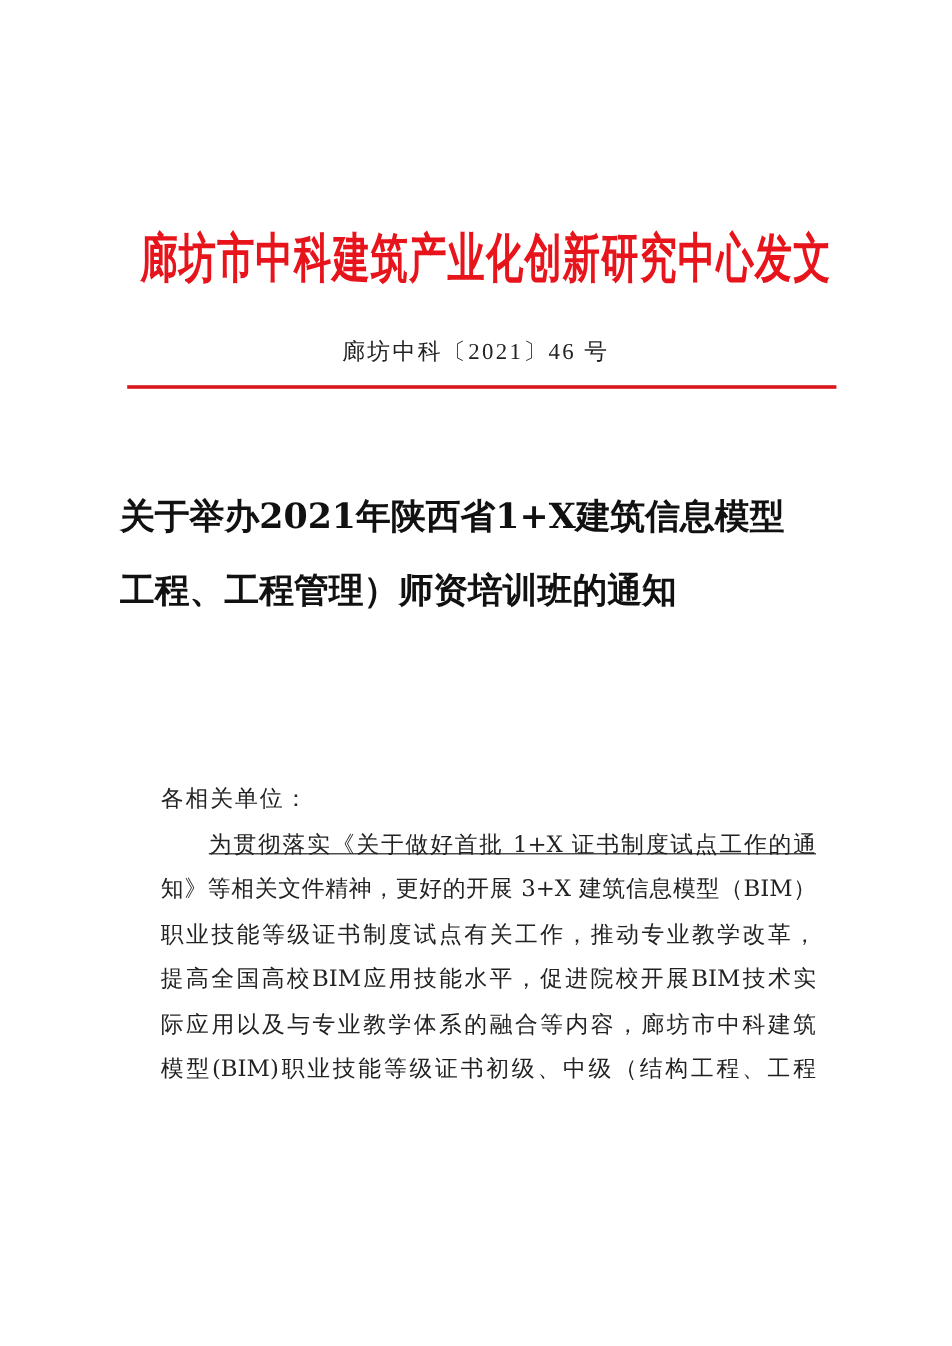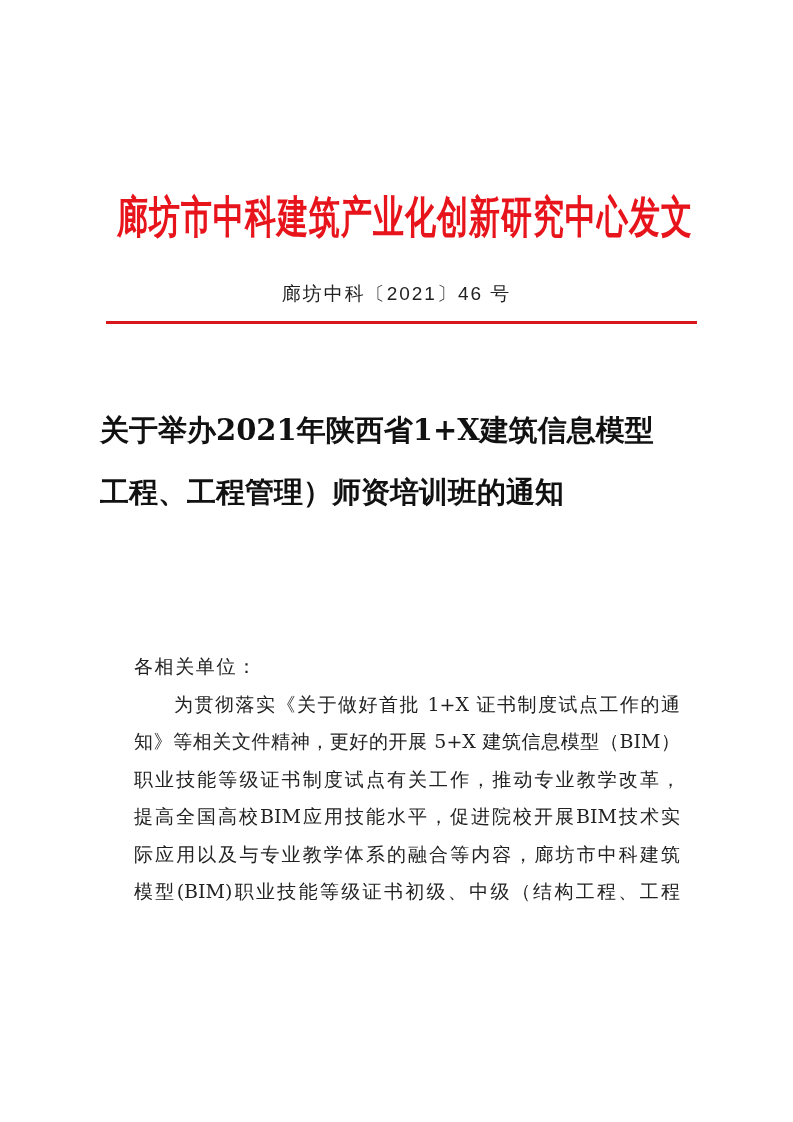--- a/index.html
+++ b/index.html
@@ -38,21 +38,21 @@
       color: #e8141c;
       transform: scaleY(1.42);
       transform-origin: center center;
     }
     .doc-number {
       position: absolute;
       left: 0;
       top: 280px;
       width: 793px;
       text-align: center;
-      font-family: Liberation Sans, sans-serif;
+      font-family: Liberation Serif, serif;
       font-size: 19px;
       line-height: 28px;
       letter-spacing: 2px;
       color: #222222;
     }
     .red-rule {
       position: absolute;
       left: 106px;
       top: 321px;
       width: 591px;
@@ -93,20 +93,21 @@
       height: 37.5px;
       letter-spacing: 1.6px;
     }
     .body-line.justify {
       text-align: justify;
       text-align-last: justify;
       letter-spacing: 0;
     }
     .indent {
       padding-left: 40px;
+      text-decoration: underline;
     }
   </style>
 </head>
 <body>
 
 <div class="page">
 
   <div class="issuer">廊坊市中科建筑产业化创新研究中心发文</div>
 
   <div class="doc-number">廊坊中科〔2021〕46 号</div>
@@ -114,20 +115,20 @@
   <div class="red-rule"></div>
 
   <div class="title">
     <span class="title-line">关于举办2021年陕西省1+X建筑信息模型</span>
     <span class="title-line">工程、工程管理）师资培训班的通知</span>
   </div>
 
   <div class="body">
     <span class="body-line">各相关单位：</span>
     <span class="body-line justify indent">为贯彻落实《关于做好首批 1+X 证书制度试点工作的通</span>
-    <span class="body-line justify">知》等相关文件精神，更好的开展 5+X 建筑信息模型（BIM）</span>
+    <span class="body-line justify">知》等相关文件精神，更好的开展 3+X 建筑信息模型（BIM）</span>
     <span class="body-line justify">职业技能等级证书制度试点有关工作，推动专业教学改革，</span>
     <span class="body-line justify">提高全国高校BIM应用技能水平，促进院校开展BIM技术实</span>
     <span class="body-line justify">际应用以及与专业教学体系的融合等内容，廊坊市中科建筑</span>
     <span class="body-line justify">模型(BIM)职业技能等级证书初级、中级（结构工程、工程</span>
   </div>
 
 </div>
 
 </body></html>

